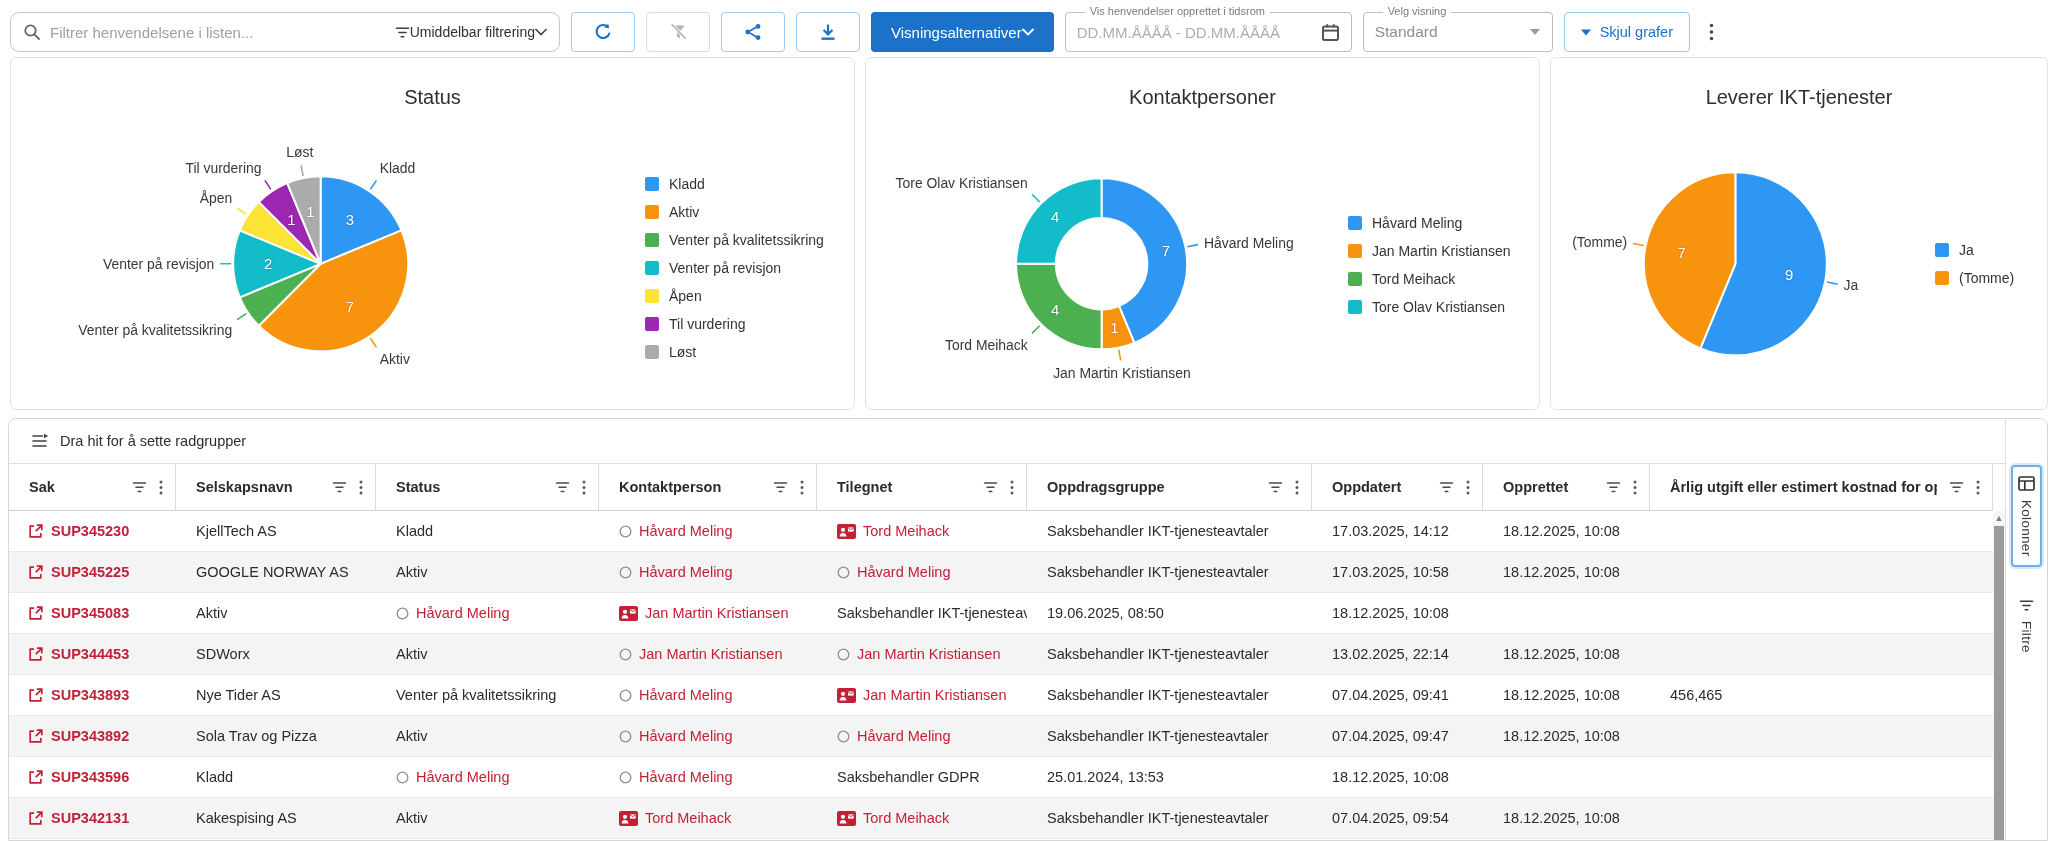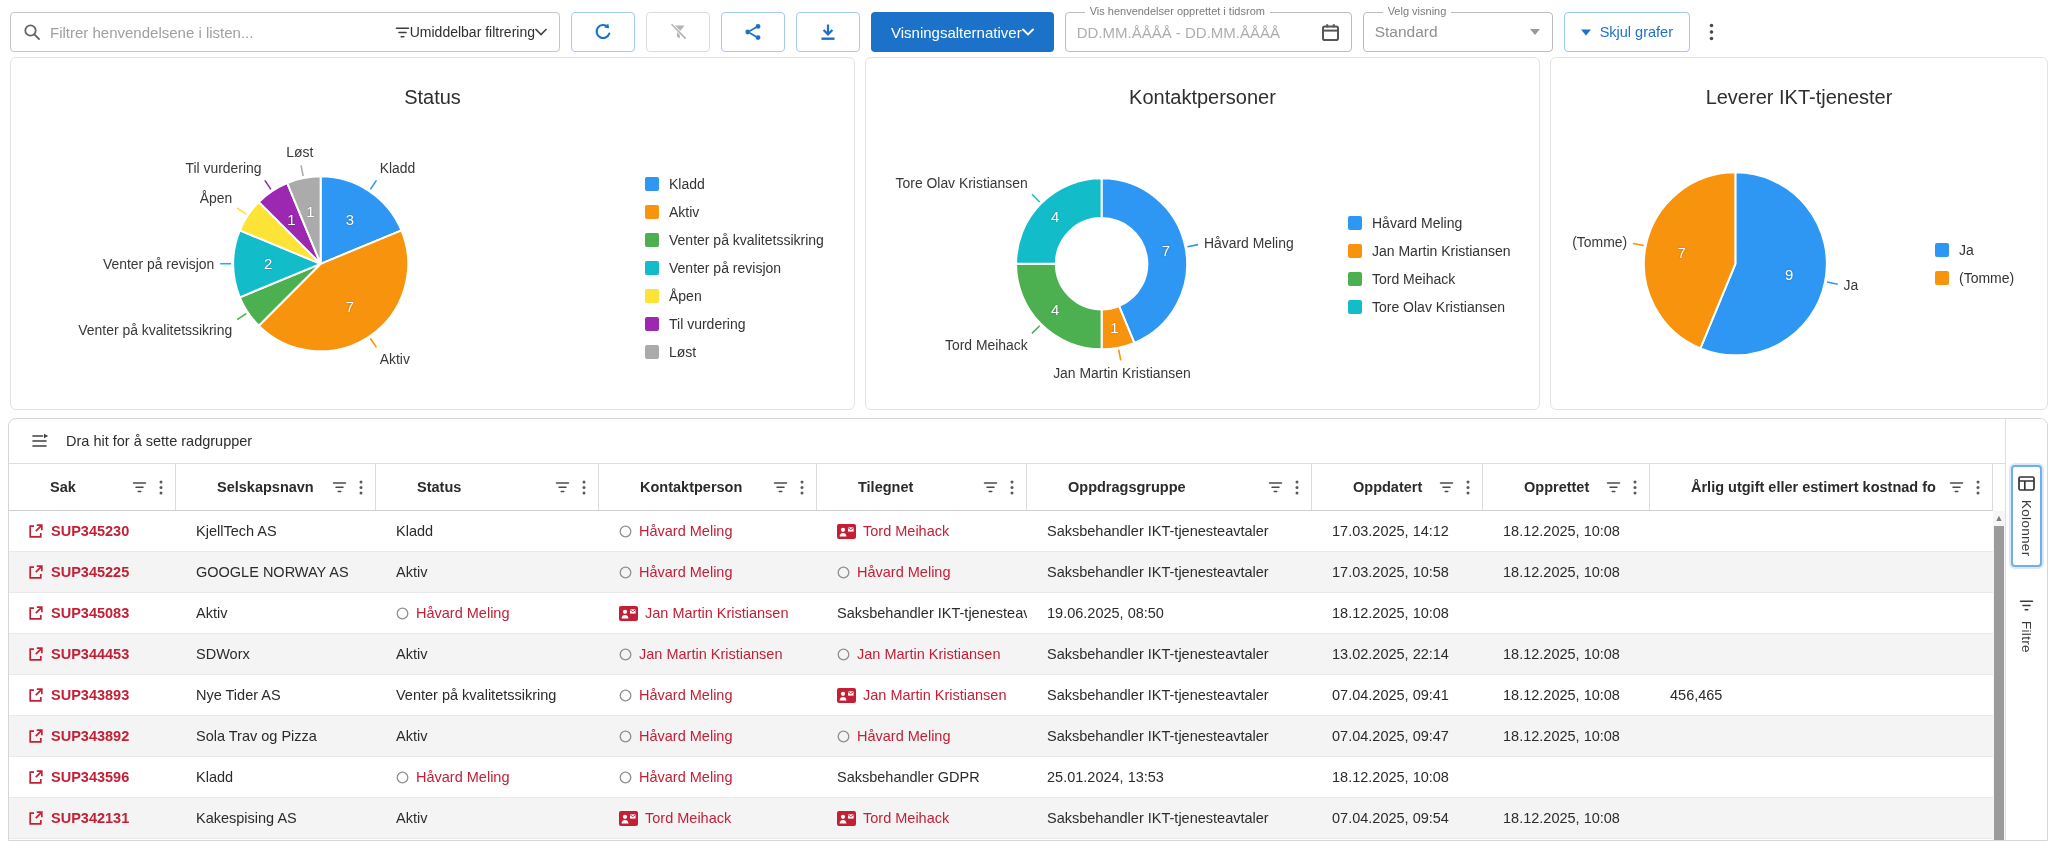--- a/index.html
+++ b/index.html
@@ -1,21 +1,21 @@
 <!DOCTYPE html>
 <html><head>
 <meta charset="utf-8">
 <style>
   * { margin:0; padding:0; box-sizing:border-box; }
   html,body { width:2056px; height:841px; }
   body { position:relative; background:#fff; font-family:"Liberation Sans",sans-serif; overflow:hidden; color:#2b2b2b; }
 
   
   .toolbar { position:absolute; left:10px; top:12px; height:40px; display:flex; align-items:center; gap:11px; }
-  .search-box { width:550px; height:40px; border:1px solid #c6c6c6; border-radius:4px; background:#fff; display:flex; align-items:center; padding:0 12px; gap:9px; }
+  .search-box { width:550px; height:40px; border:1px solid #c6c6c6; border-radius:9px; background:#fff; display:flex; align-items:center; padding:0 12px; gap:9px; }
   .search-box input { border:none; outline:none; flex:1; font-size:15px; color:#333; font-family:inherit; min-width:0; }
   .search-box input::placeholder { color:#9f9f9f; }
   .filter-mode { display:flex; align-items:center; gap:0; font-size:14px; color:#2f2f2f; white-space:nowrap; cursor:pointer; }
   .icon-btn { width:64px; height:40px; border:1px solid #a5cbf2; border-radius:4px; background:#fff; display:flex; align-items:center; justify-content:center; cursor:pointer; }
   .icon-btn.disabled { border-color:#dcdcdc; }
   .primary-btn { height:40px; padding:0 20px; border:none; border-radius:4px; background:#1b72c8; color:#fff; font-size:15px; font-family:inherit; display:flex; align-items:center; cursor:pointer; }
   .fieldset { position:relative; height:40px; border:1px solid #bdbdbd; border-radius:4px; background:#fff; display:flex; align-items:center; padding:0 11px; }
   .fieldset .flegend { position:absolute; top:-8px; left:19px; background:#fff; padding:0 5px; font-size:11px; color:#7b7b7b; white-space:nowrap; }
   .date-field { width:287px; gap:8px; }
   .date-field input { border:none; outline:none; flex:1; font-size:15px; color:#0369a1; font-family:inherit; min-width:0; }
@@ -35,26 +35,26 @@
   svg.chart { position:absolute; left:0; top:0; width:100%; height:100%; }
   .legend { position:absolute; display:flex; flex-direction:column; gap:12px; }
   .legend.lg0 { left:634px; top:118px; }
   .legend.lg1 { left:482px; top:157px; }
   .legend.lg2 { left:384px; top:184px; }
   .legend-item { display:flex; align-items:center; gap:10px; font-size:14px; color:#333; cursor:pointer; }
   .legend-swatch { width:14px; height:14px; border-radius:2px; flex:none; }
 
   
   .table-panel { position:absolute; left:8px; top:418px; width:2040px; height:423px; background:#fff; border:1px solid #d6d6d6; border-radius:8px 8px 0 0; overflow:hidden; }
-  .group-bar { height:45px; display:flex; align-items:center; padding-left:22px; gap:17px; border-bottom:1px solid #dedede; font-size:14.5px; color:#2d2d2d; }
+  .group-bar { height:45px; display:flex; align-items:center; padding-left:22px; gap:11px; border-bottom:1px solid #dedede; font-size:14.5px; color:#2d2d2d; }
   .table-content { position:absolute; left:0; top:45px; right:54px; bottom:0; }
   .thead, .trow { display:grid; grid-template-columns:167px 200px 223px 218px 210px 285px 171px 167px minmax(0,1fr); }
   .thead { height:47px; border-bottom:1px solid #cfcfcf; }
   .th { display:flex; align-items:center; gap:12px; padding:0 12px 0 20px; border-right:1px solid #dcdcdc; font-weight:700; font-size:14.5px; color:#2b2b2b; cursor:pointer; }
-  .th .lbl { flex:1 1 auto; min-width:0; white-space:nowrap; overflow:hidden;margin-left:21px; }
+  .th .lbl { flex:1 1 auto; min-width:0; white-space:nowrap; overflow:hidden; }
   .trow { height:41px; border-bottom:1px solid #e9e9e9; background:#fff; cursor:default; }
   .trow:nth-child(even) { background:#f4f4f4; }
   .cell { display:flex; align-items:center; gap:7px; padding-left:20px; font-size:14.5px; white-space:nowrap; overflow:hidden; }
   .cell:first-child { padding-left:18px; }
   .sak-link { color:#c32036; font-weight:600; text-decoration:none; cursor:pointer; }
   .person { color:#c32036; cursor:pointer; }
 
   
   .tool-panel { position:absolute; right:0; top:0; bottom:0; width:42px; background:#fff; border-left:1px solid #e0e0e0; display:flex; flex-direction:column; align-items:center; padding-top:46px; gap:32px; }
   .tool-tab { display:flex; flex-direction:column; align-items:center; gap:9px; cursor:pointer; }

